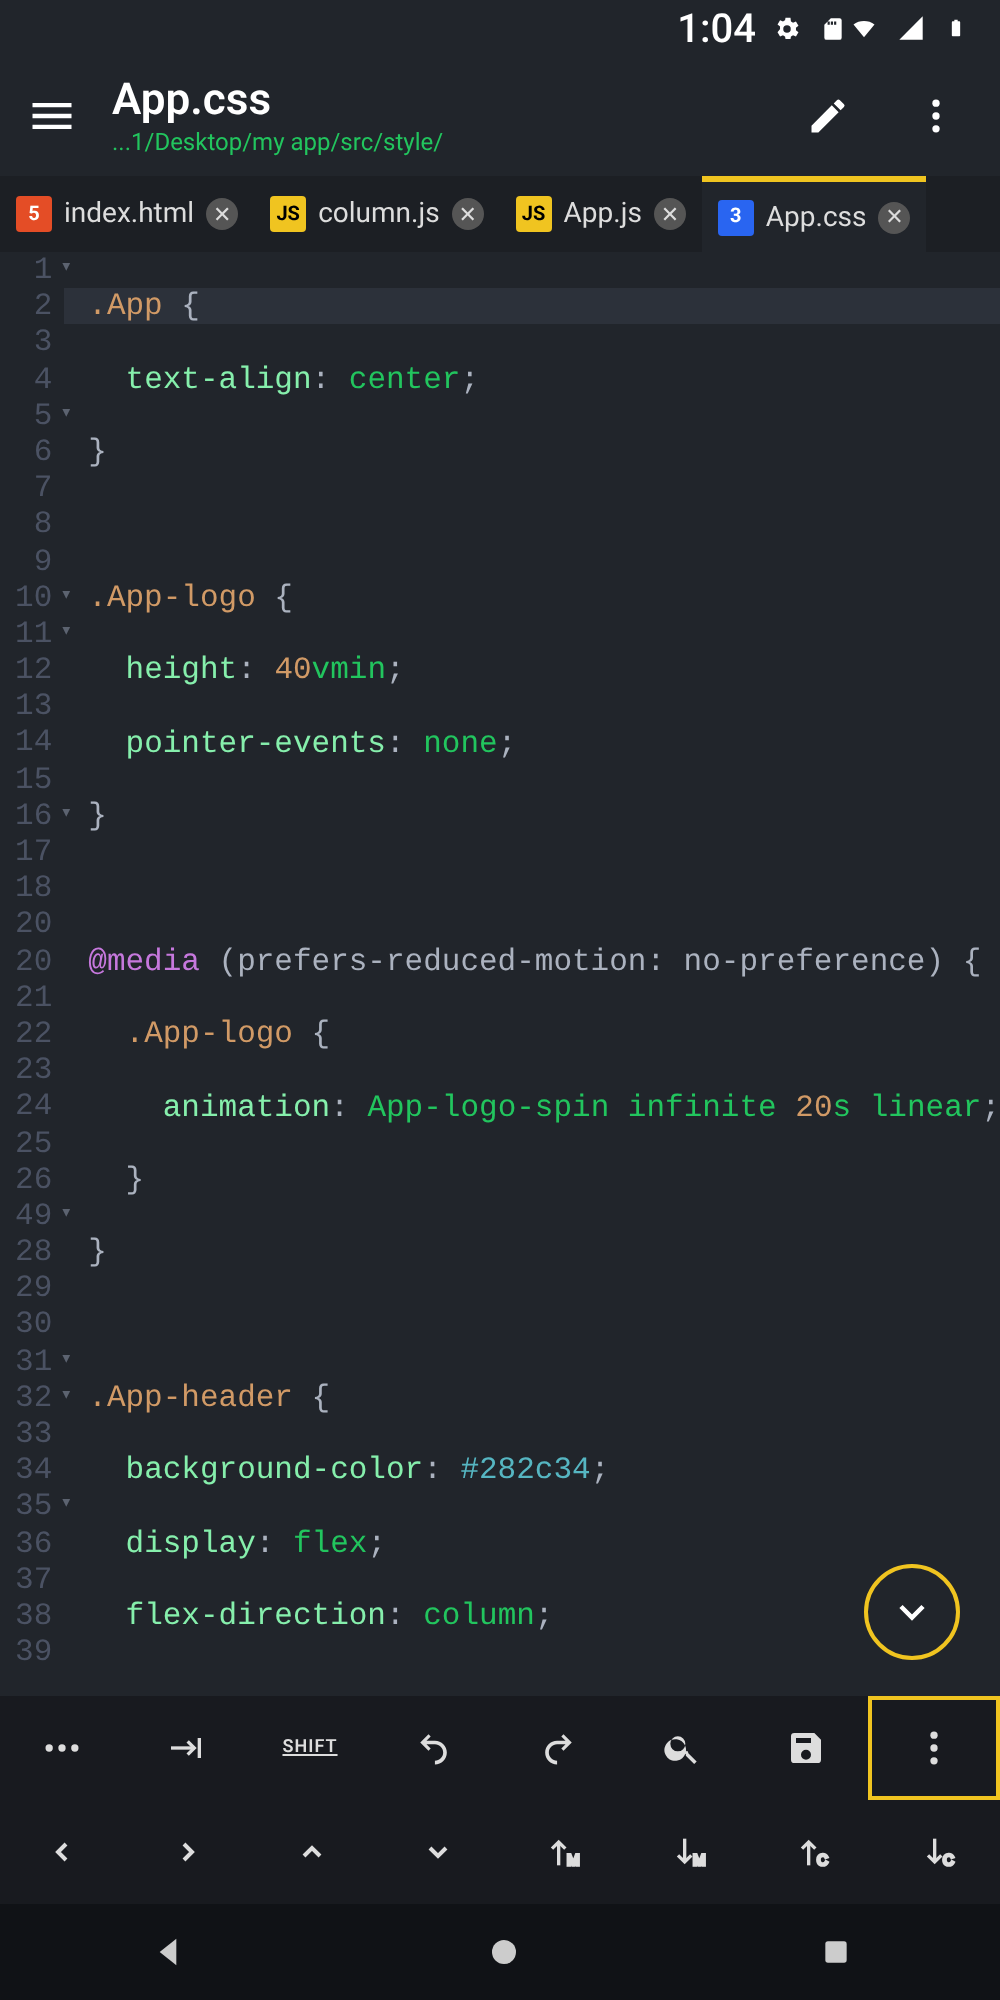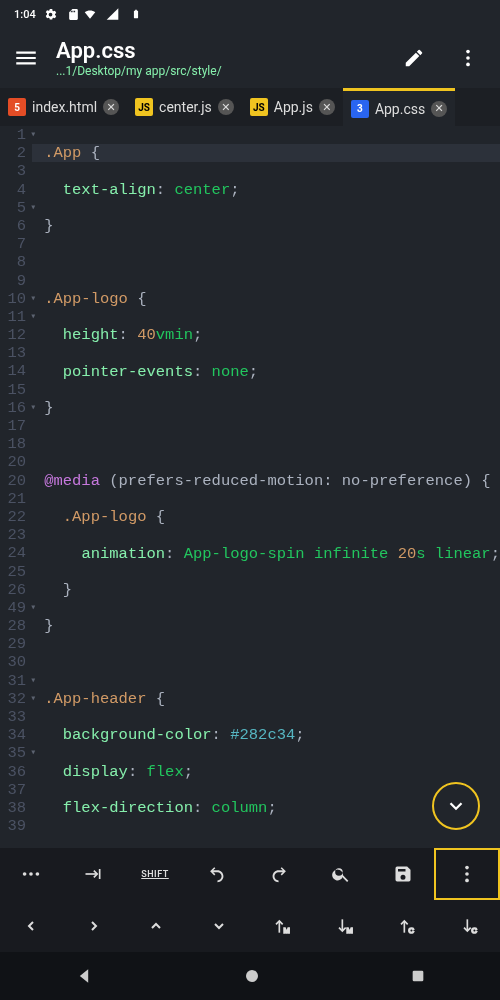--- a/index.html
+++ b/index.html
@@ -7,41 +7,41 @@
   width: 500px; height: 1000px;
   background: #21252b;
   color: #abb2bf;
   font-family: "Roboto", sans-serif;
   overflow: hidden;
   position: relative;
 }
 .status-bar {
   height: 28px;
   display: flex;
-  justify-content: flex-start;
+  justify-content: flex-end;
   align-items: center;
   padding: 0 14px;
   color: #fff;
-  font-size: 11px;
+  font-size: 20px;
   font-weight: 500;
 }
 .status-left, .status-right { display: flex; align-items: center; gap: 7px; }
 .status-icon { width: 16px; height: 16px; display: inline-flex; align-items: center; justify-content: center; }
 
 .app-bar {
   height: 60px;
   display: flex;
   align-items: center;
   padding: 0 10px 0 6px;
   gap: 10px;
 }
 .hamburger { width: 40px; height: 40px; display: flex; align-items: center; justify-content: center; }
 .title-block { flex: 1; }
 .title { color: #fff; font-size: 22px; font-weight: 600; }
-.subtitle { color: #86efac; font-size: 12px; margin-top: 1px; }
+.subtitle { color: #22c55e; font-size: 12px; margin-top: 1px; }
 .action-icon { width: 44px; height: 44px; display: flex; align-items: center; justify-content: center; }
 
 .tab-strip {
   height: 38px;
   display: flex;
   align-items: center;
   background: #1c1f24;
   overflow: hidden;
 }
 .tab {
@@ -206,21 +206,21 @@
 </div>
 
 <div class="tab-strip">
   <div class="tab">
     <span class="tab-icon html">5</span>
     <span>index.html</span>
     <span class="tab-close">✕</span>
   </div>
   <div class="tab">
     <span class="tab-icon js">JS</span>
-    <span>center.js</span>
+    <span>column.js</span>
     <span class="tab-close">✕</span>
   </div>
   <div class="tab">
     <span class="tab-icon js">JS</span>
     <span>App.js</span>
     <span class="tab-close">✕</span>
   </div>
   <div class="tab active">
     <span class="tab-icon css">3</span>
     <span>App.css</span>

